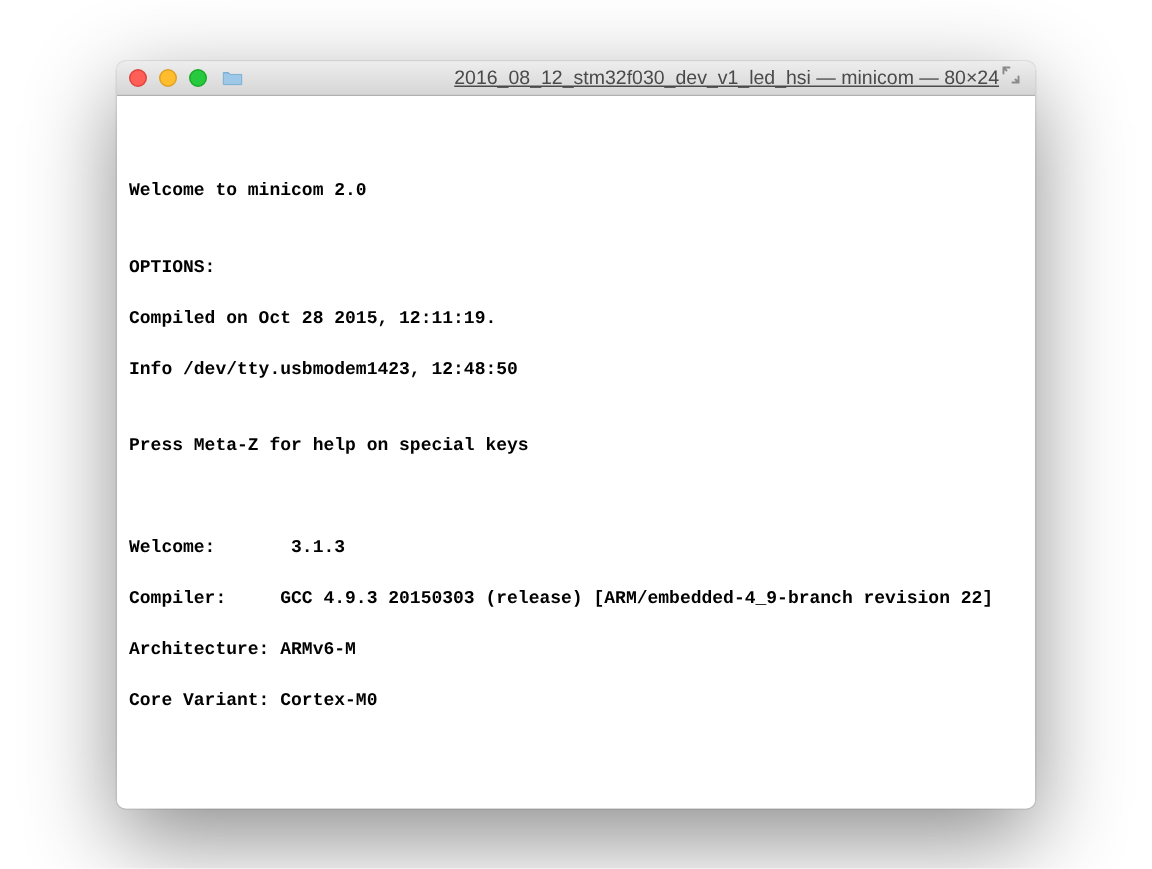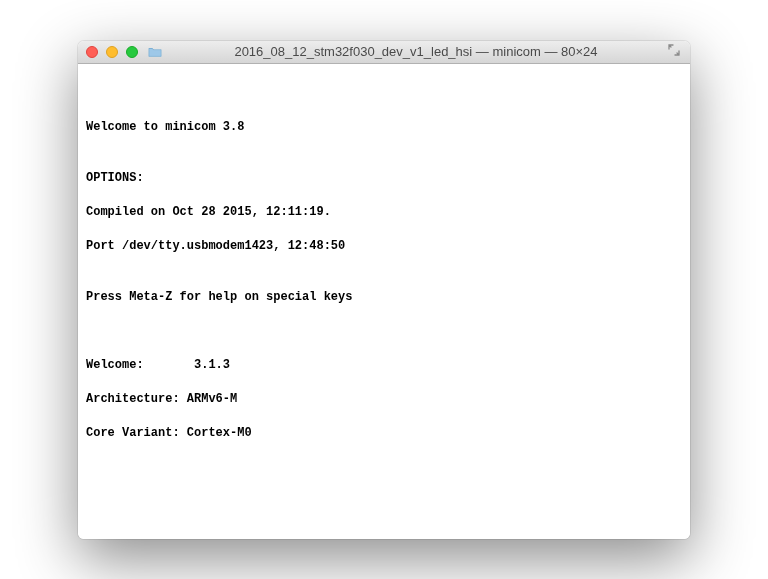--- a/index.html
+++ b/index.html
@@ -57,21 +57,22 @@
       justify-content: center;
     }
     .proxy-icon svg { display: block; }
     .title-text {
       font-size: 13px;
       color: #4a4a4a;
       white-space: nowrap;
       overflow: hidden;
       text-overflow: ellipsis;
       flex: 1;
-      text-align: center;
+      text-align: right;
+      text-decoration: underline;
     }
     .expand-icon {
       color: #8a8a8a;
       font-size: 12px;
       padding: 0 2px;
     }
     .terminal-body {
       flex: 1;
       background: #fff;
       padding: 4px 8px;
@@ -106,30 +107,31 @@
       <svg width="12" height="12" viewBox="0 0 12 12">
         <path d="M1 5 L1 1 L5 1 M3 3 L1 1" stroke="#8a8a8a" stroke-width="1.3" fill="none" stroke-linecap="round"></path>
         <path d="M11 7 L11 11 L7 11 M9 9 L11 11" stroke="#8a8a8a" stroke-width="1.3" fill="none" stroke-linecap="round"></path>
       </svg>
     </div>
   </div>
 
   <div class="terminal-body">
 <span class="line"></span>
 <span class="line"></span>
-<span class="line">Welcome to minicom 3.8</span>
+<span class="line">Welcome to minicom 2.0</span>
 <span class="line"></span>
 <span class="line">OPTIONS:</span>
 <span class="line">Compiled on Oct 28 2015, 12:11:19.</span>
-<span class="line">Port /dev/tty.usbmodem1423, 12:48:50</span>
+<span class="line">Info /dev/tty.usbmodem1423, 12:48:50</span>
 <span class="line"></span>
 <span class="line">Press Meta-Z for help on special keys</span>
 <span class="line"></span>
 <span class="line"></span>
 <span class="line">Welcome:       3.1.3</span>
+<span class="line">Compiler:     GCC 4.9.3 20150303 (release) [ARM/embedded-4_9-branch revision 22]</span>
 <span class="line">Architecture: ARMv6-M</span>
 <span class="line">Core Variant: Cortex-M0</span>
 
 
 
 
   </div>
 </div>
 
 </body></html>

